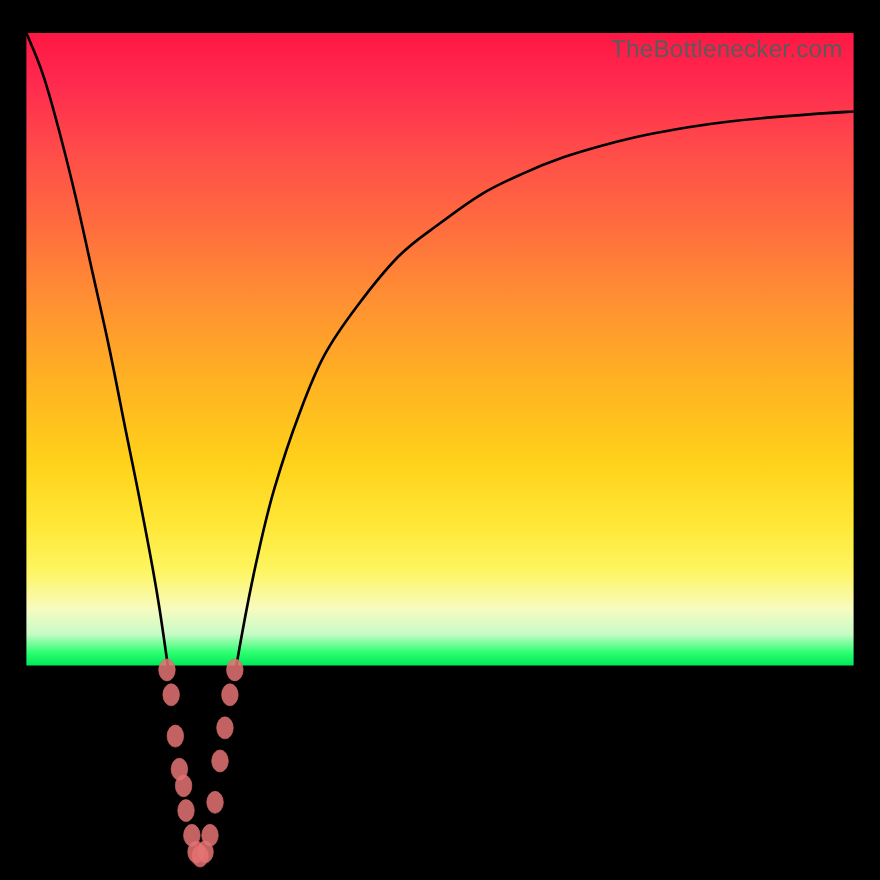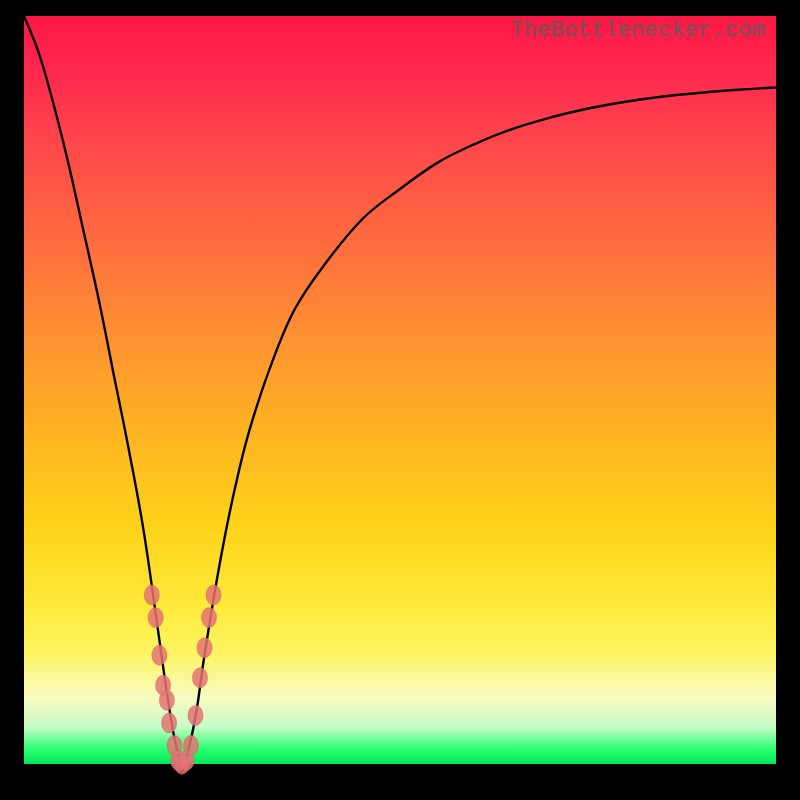--- a/index.html
+++ b/index.html
@@ -7,40 +7,39 @@
     padding: 0;
     width: 800px;
     height: 800px;
     background: #000;
     overflow: hidden;
     font-family: Arial, Helvetica, sans-serif;
   }
   .frame {
     position: absolute;
     left: 24px;
-    top: 16px;
+    top: 30px;
     width: 752px;
-    height: 748px;
+    height: 575px;
     background: linear-gradient(
       to bottom,
       #ff1744 0%,
       #ff2a4f 8%,
       #ff4a4a 18%,
       #ff6b3f 30%,
       #ff8f33 42%,
       #ffb222 55%,
       #ffd21a 68%,
       #ffe838 78%,
       #fdf560 85%,
       #f8fbbf 91%,
       #c8fbc8 95%,
       #2bff6f 98%,
       #00e85a 100%
     );
-    font-family: Liberation Mono, monospace;
   }
   .attribution {
     position: absolute;
     top: 2px;
     right: 10px;
     color: #5b5b5b;
     font-size: 22px;
     font-weight: 500;
     letter-spacing: 0.2px;
     user-select: none;

